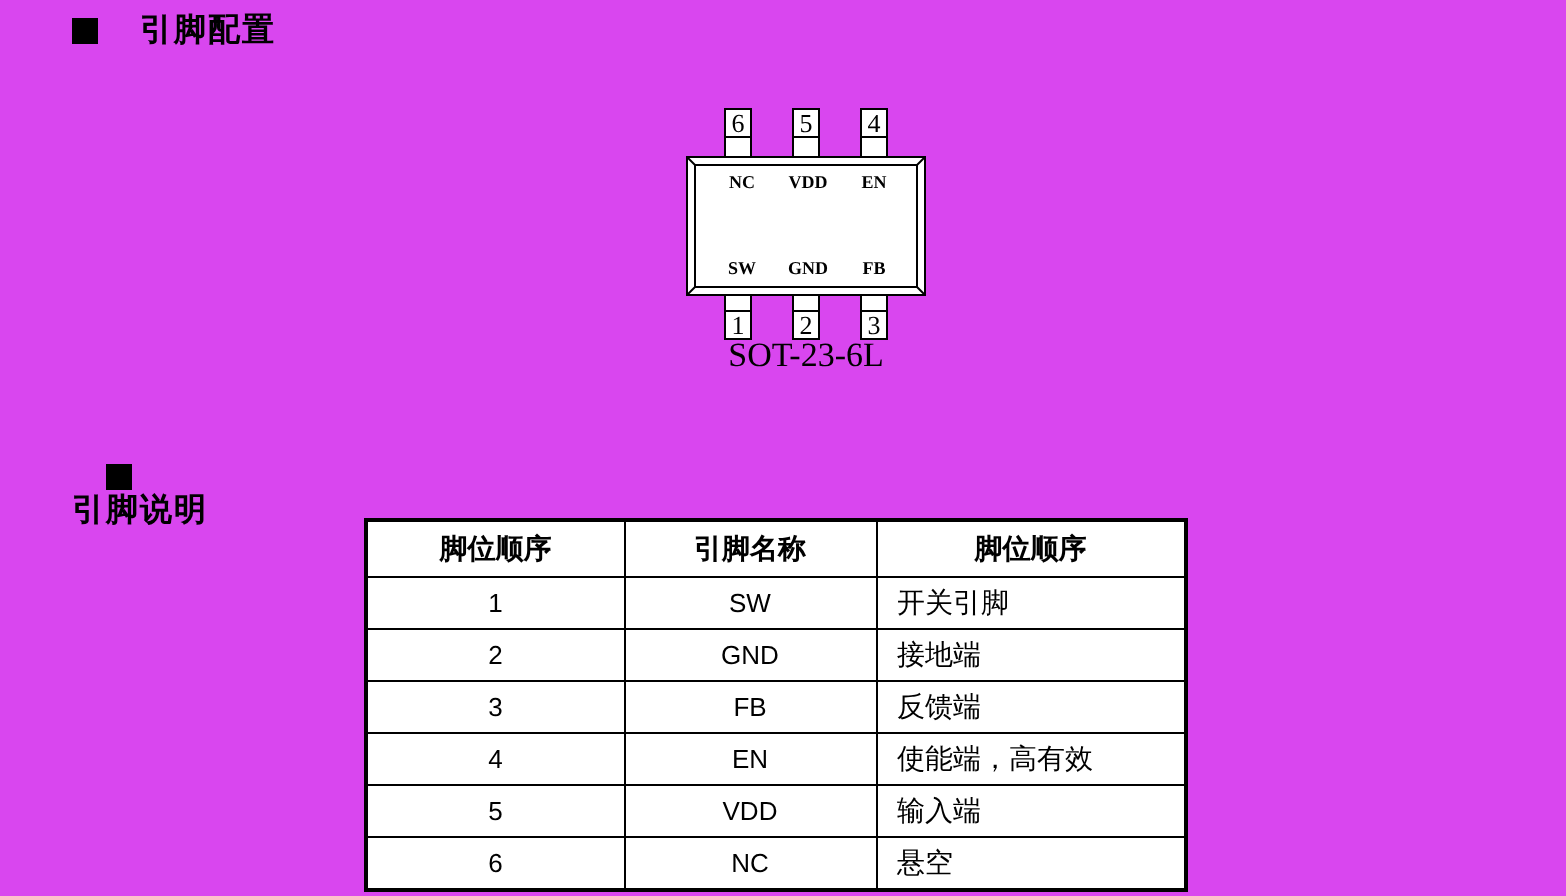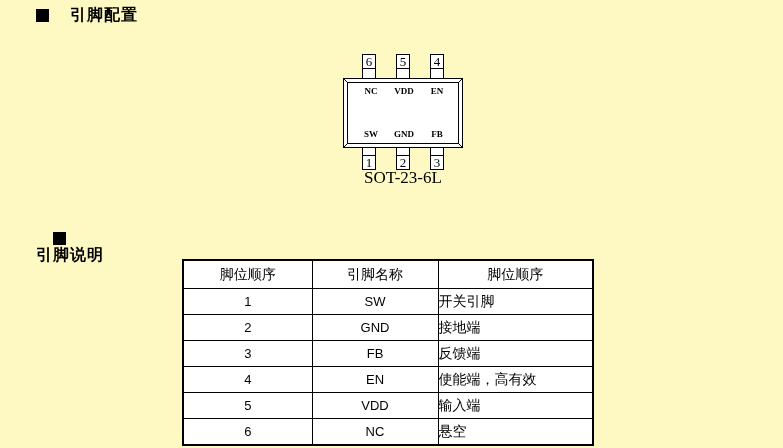--- a/index.html
+++ b/index.html
@@ -6,21 +6,21 @@
     margin: 0;
     padding: 0;
     background: #ffffff;
     font-family: "Liberation Sans", sans-serif;
     color: #000000;
   }
   .page {
     position: relative;
     width: 783px;
     height: 448px;
-    background: #fef9c3;
+    background: #d946ef;
     overflow: hidden;
   }
 
   
   .section-header {
     position: absolute;
     left: 36px;
     display: flex;
     align-items: center;
   }
@@ -115,33 +115,34 @@
     border: 1px solid #000000;
     padding: 0;
     overflow: hidden;
   }
   .pin-table col.c1 { width: 129px; }
   .pin-table col.c2 { width: 126px; }
   .pin-table col.c3 { width: 155px; }
   .pin-table th {
     height: 27px;
     font-size: 14px;
-    font-weight: normal;
+    font-weight: bold;
     text-align: center;
     font-family: "Liberation Sans", "DejaVu Sans", sans-serif;
   }
   .pin-table td { height: 25px; }
   .pin-table td.order-cell,
   .pin-table td.name-cell {
     text-align: center;
     font-size: 13px;
     font-family: "Liberation Sans", "DejaVu Sans", sans-serif;
   }
   .pin-table td.desc-cell {
     text-align: left;
+    padding-left: 10px;
     font-size: 14px;
     font-family: "Liberation Serif", "DejaVu Serif", serif;
   }
 </style>
 </head>
 <body>
 
 <div class="page">
 
   <div class="section-header first">

